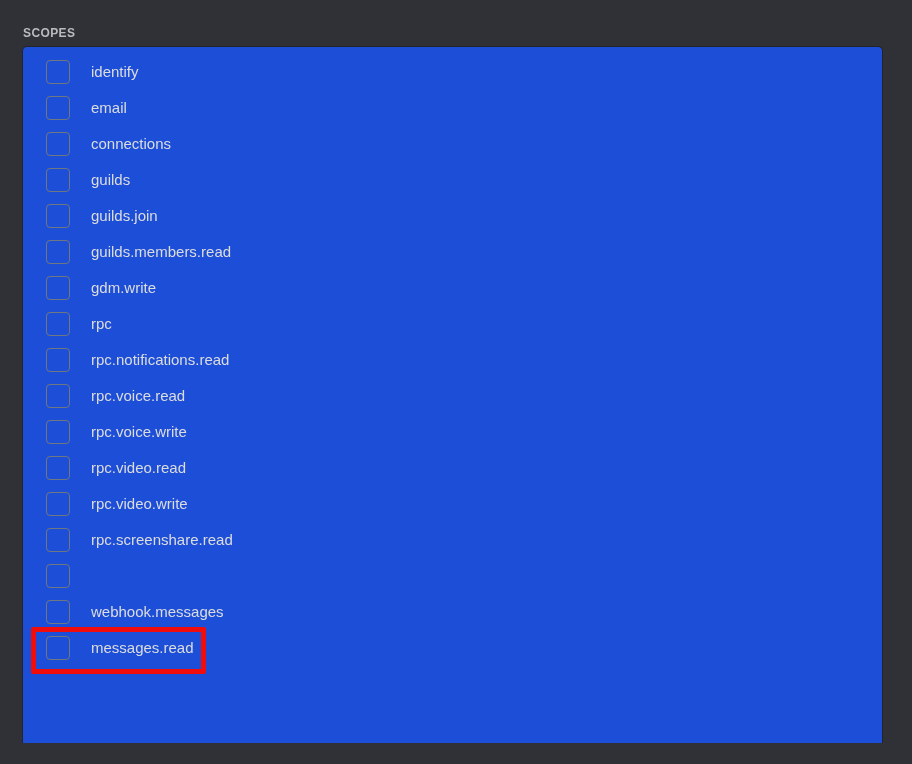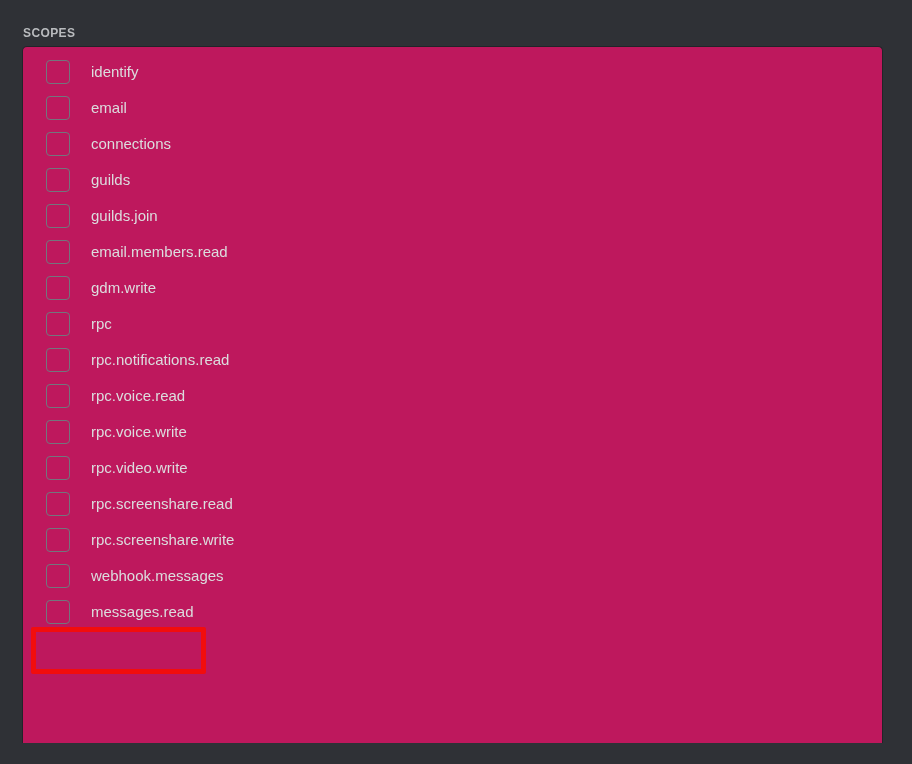--- a/index.html
+++ b/index.html
@@ -36,21 +36,21 @@
     line-height: 14px;
     user-select: none;
   }
 
   .scopes-panel {
     position: absolute;
     left: 22px;
     top: 46px;
     width: 861px;
     height: 697px;
-    background: #be185d;
+    background: #1d4ed8;
     border: 1px solid #222428;
     border-bottom: none;
     border-radius: 5px 5px 0 0;
     box-sizing: border-box;
     overflow: hidden;
   }
 
   .scope-list {
     position: absolute;
     left: 0;
@@ -140,21 +140,21 @@
         <div class="scope-row">
           <div class="checkbox"></div>
           <div class="scope-label">guilds</div>
         </div>
         <div class="scope-row">
           <div class="checkbox"></div>
           <div class="scope-label">guilds.join</div>
         </div>
         <div class="scope-row">
           <div class="checkbox"></div>
-          <div class="scope-label">email.members.read</div>
+          <div class="scope-label">guilds.members.read</div>
         </div>
         <div class="scope-row">
           <div class="checkbox"></div>
           <div class="scope-label">gdm.write</div>
         </div>
         <div class="scope-row">
           <div class="checkbox"></div>
           <div class="scope-label">rpc</div>
         </div>
         <div class="scope-row">
@@ -164,29 +164,32 @@
         <div class="scope-row">
           <div class="checkbox"></div>
           <div class="scope-label">rpc.voice.read</div>
         </div>
         <div class="scope-row">
           <div class="checkbox"></div>
           <div class="scope-label">rpc.voice.write</div>
         </div>
         <div class="scope-row">
           <div class="checkbox"></div>
+          <div class="scope-label">rpc.video.read</div>
+        </div>
+        <div class="scope-row">
+          <div class="checkbox"></div>
           <div class="scope-label">rpc.video.write</div>
         </div>
         <div class="scope-row">
           <div class="checkbox"></div>
           <div class="scope-label">rpc.screenshare.read</div>
         </div>
         <div class="scope-row">
           <div class="checkbox"></div>
-          <div class="scope-label">rpc.screenshare.write</div>
         </div>
         <div class="scope-row">
           <div class="checkbox"></div>
           <div class="scope-label">webhook.messages</div>
         </div>
         <div class="scope-row">
           <div class="checkbox"></div>
           <div class="scope-label">messages.read</div>
         </div>
       </div>

